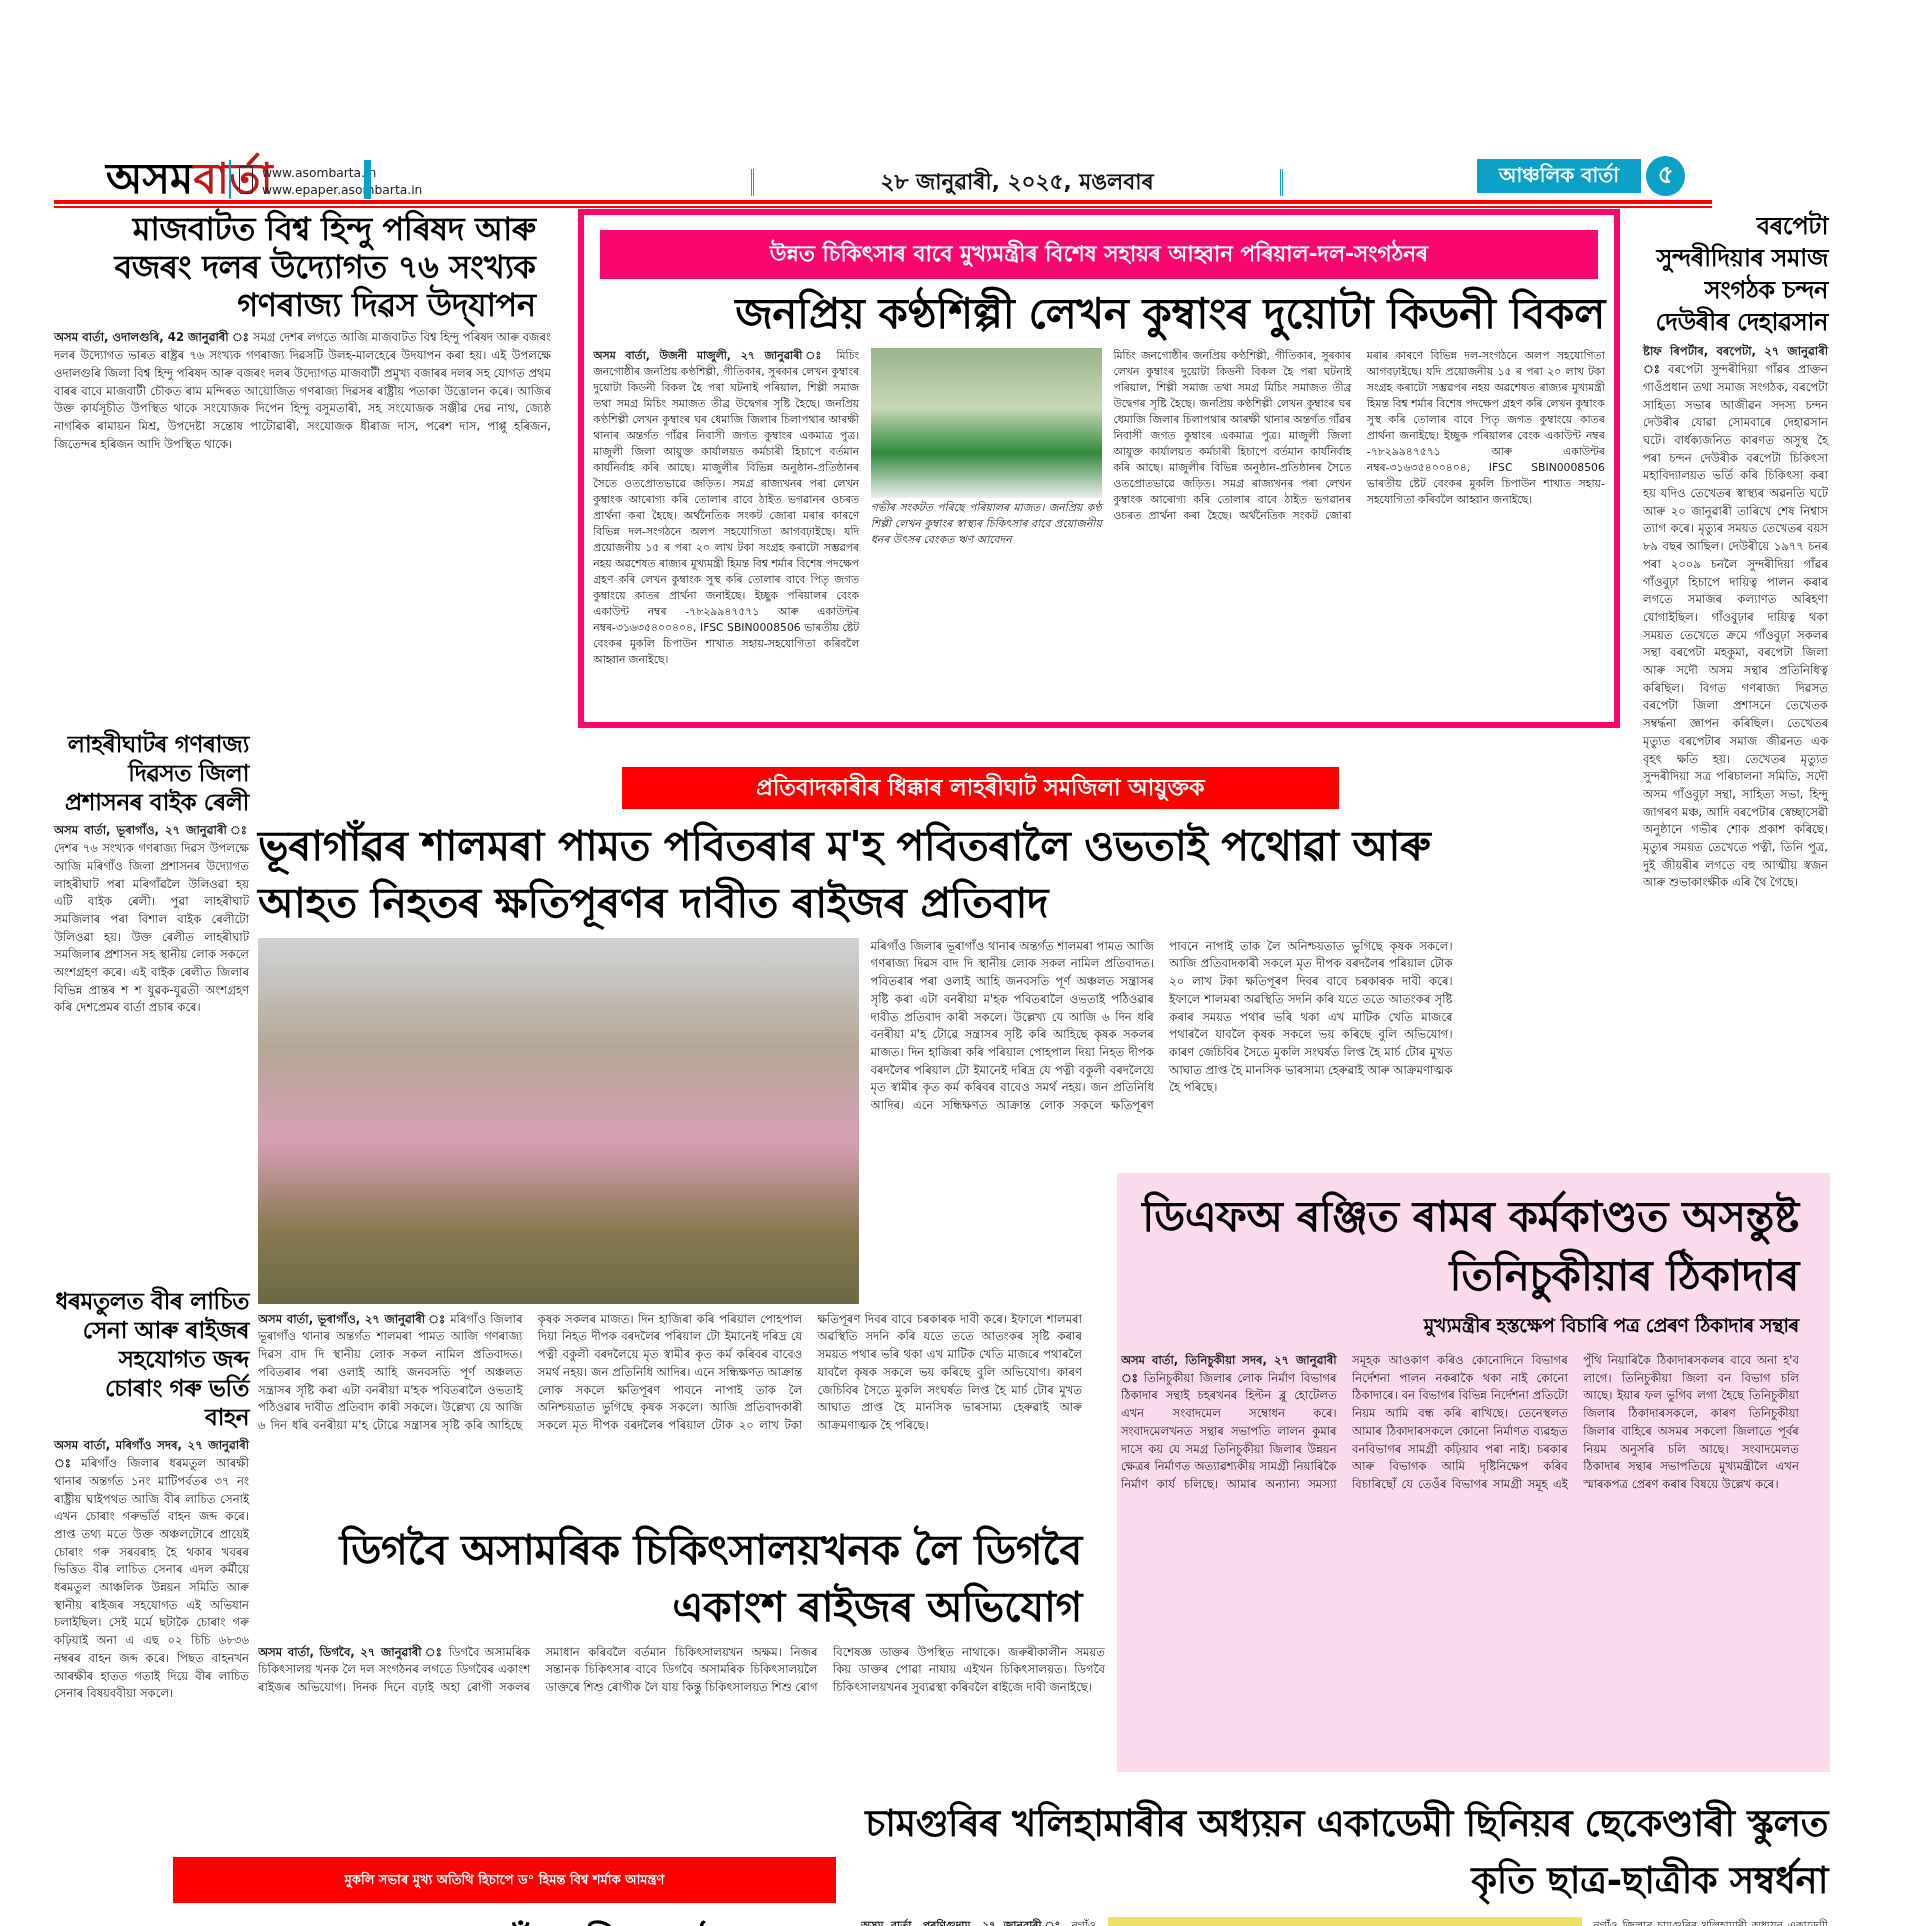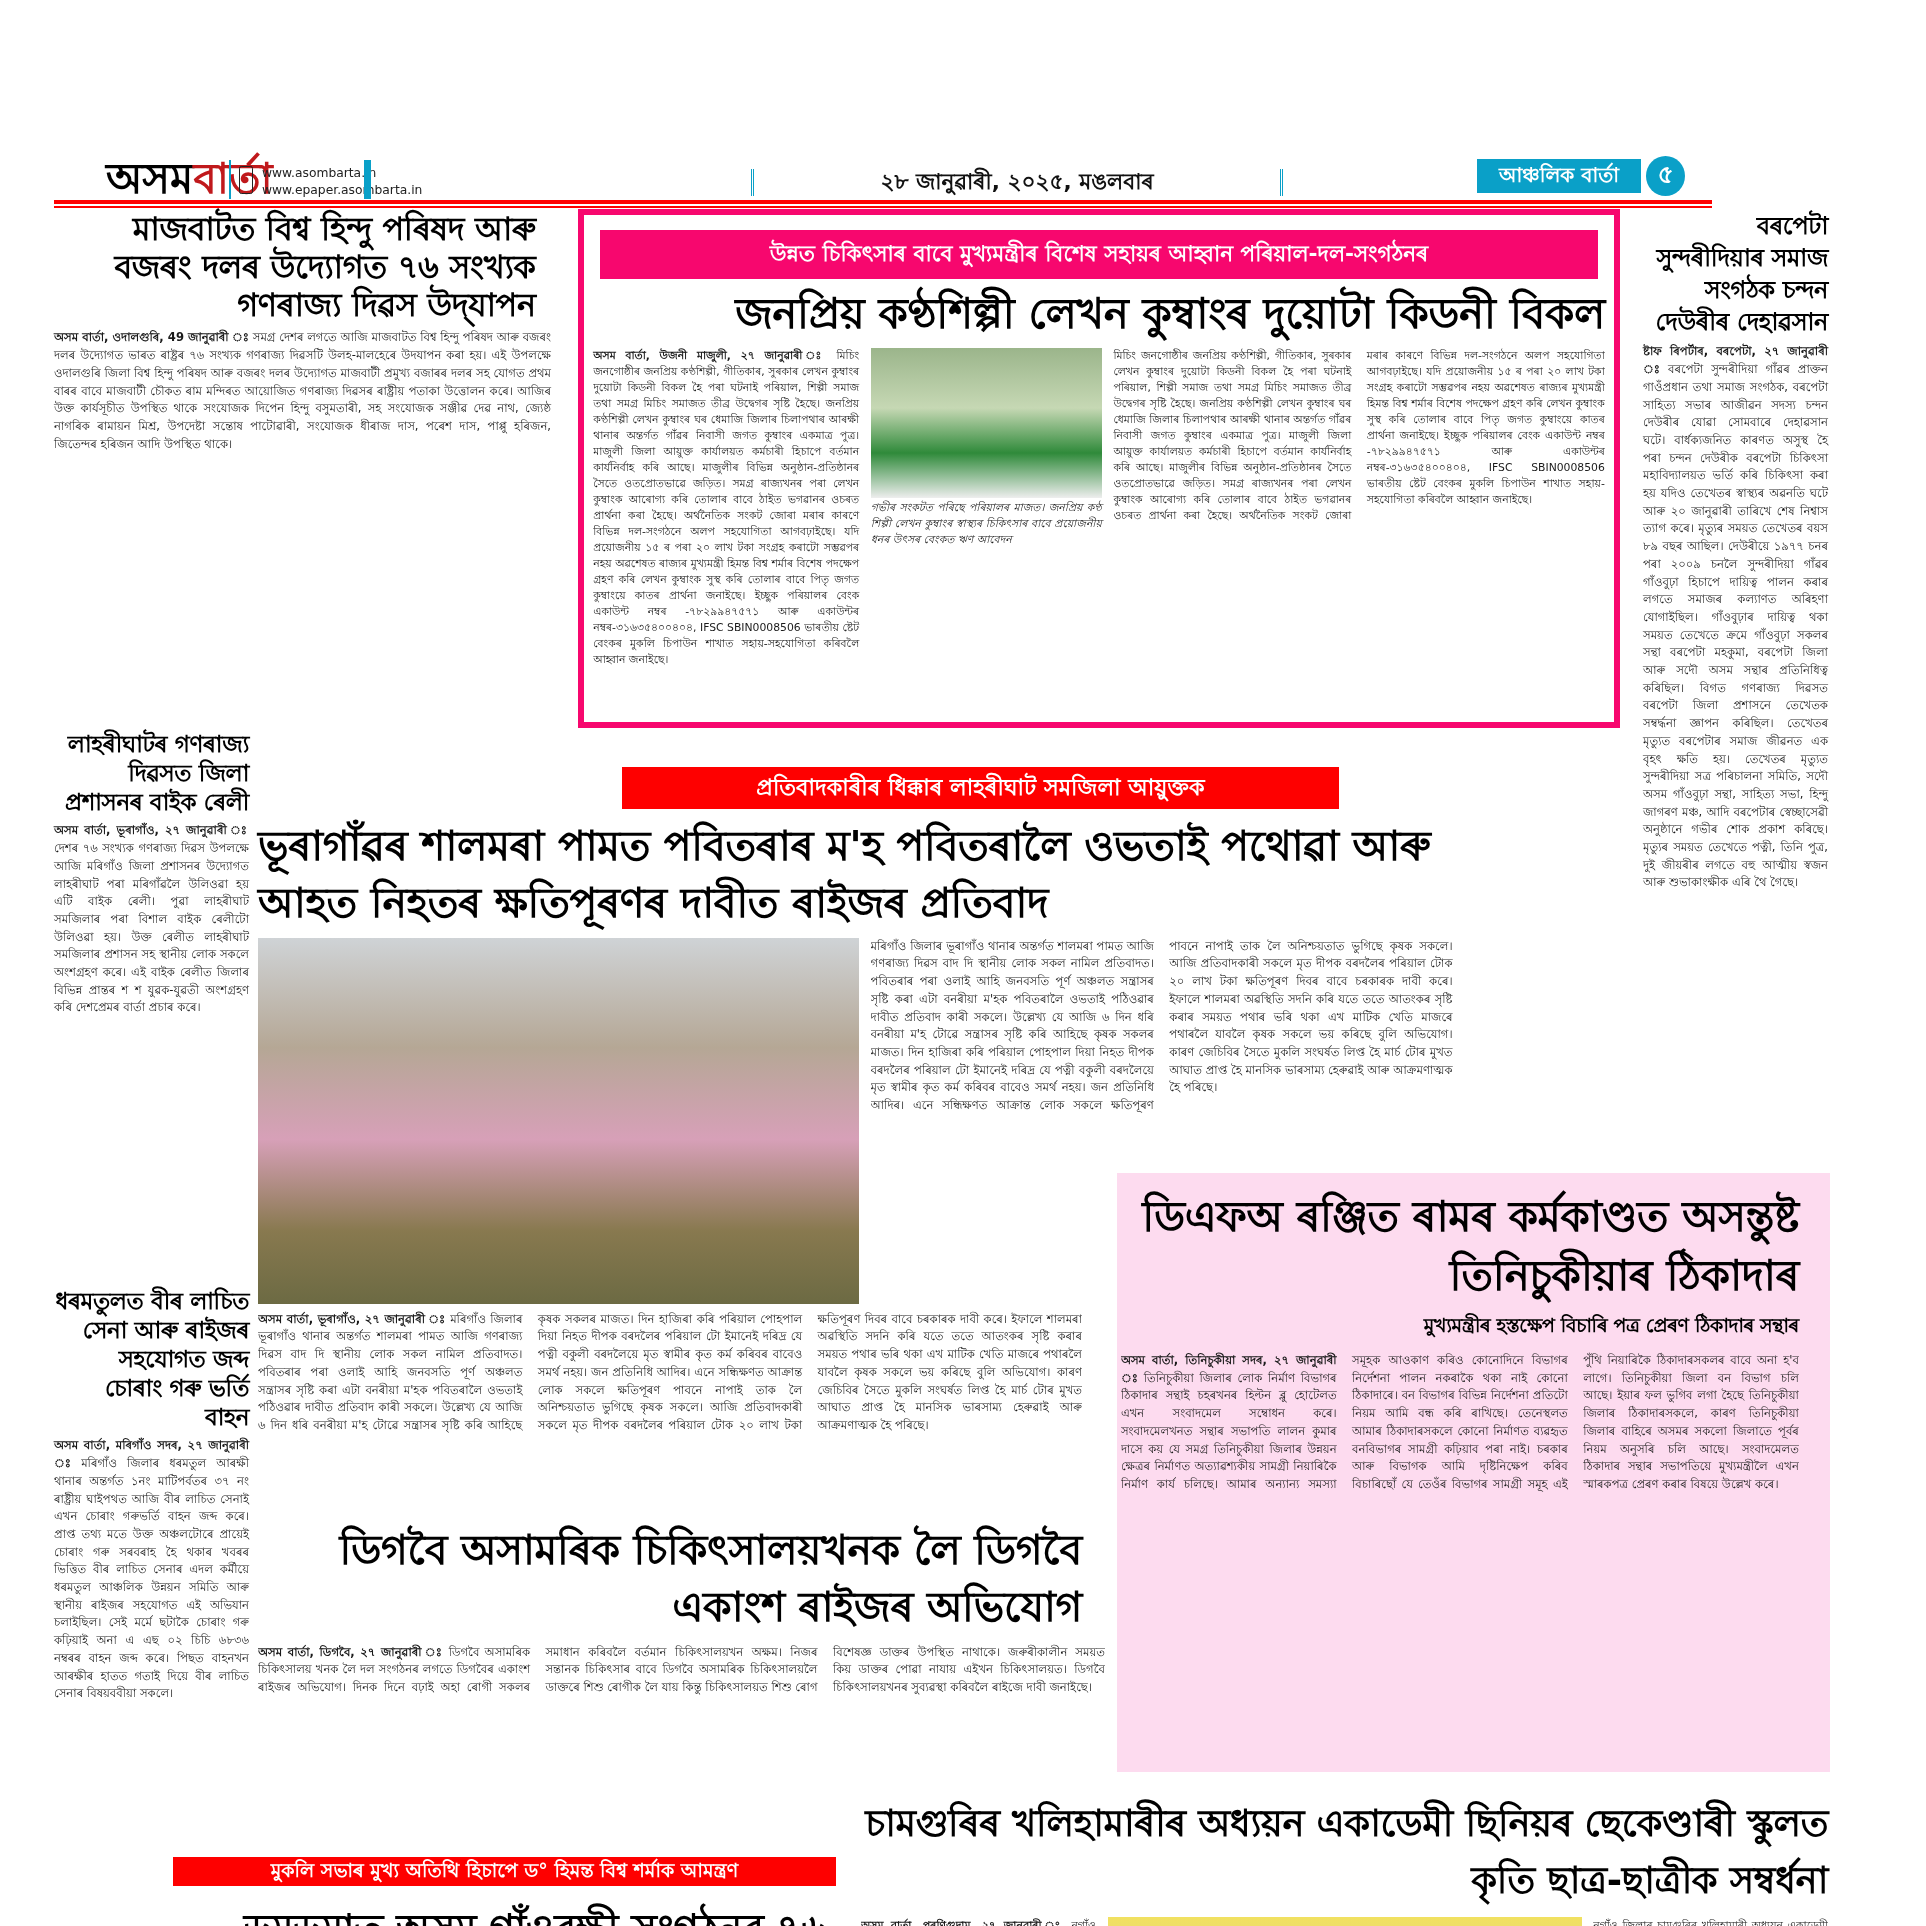--- a/index.html
+++ b/index.html
@@ -42,21 +42,21 @@
     <span>৫</span>
   </div>
 
   <div class="abs" style="left:54px;top:200px;width:1658px;height:3.9px;background:#ff0000;"></div>
   <div class="abs" style="left:54px;top:206px;width:1658px;height:1.5px;background:#ff0000;"></div>
 </header>
 
 <article class="abs" style="left:54px;top:210px;width:497px;">
   <h2 class="head" style="font-size:32px;line-height:38px;padding:0 15.4px;">মাজবাটত বিশ্ব হিন্দু পৰিষদ আৰু বজৰং দলৰ উদ্যোগত ৭৬ সংখ্যক গণৰাজ্য দিৱস উদ্‌যাপন</h2>
   <p class="text" style="margin-top:5.4px;">
-    <span class="byline">অসম বাৰ্তা, ওদালগুৰি, 49 জানুৱাৰী ঃ</span>
+    <span class="byline">অসম বাৰ্তা, ওদালগুৰি, 42 জানুৱাৰী ঃ</span>
     <span>সমগ্ৰ দেশৰ লগতে আজি মাজবাটত বিশ্ব হিন্দু পৰিষদ আৰু বজৰং দলৰ উদ্যোগত ভাৰত ৰাষ্ট্ৰৰ ৭৬ সংখ্যক গণৰাজ্য দিৱসটি উলহ-মালহেৰে উদযাপন কৰা হয়। এই উপলক্ষে ওদালগুৰি জিলা বিশ্ব হিন্দু পৰিষদ আৰু বজৰং দলৰ উদ্যোগত মাজবাটী প্ৰমুখ্য বজাৰৰ দলৰ সহ যোগত প্ৰথম বাৰৰ বাবে মাজবাটী চৌকত ৰাম মন্দিৰত আয়োজিত গণৰাজ্য দিৱসৰ ৰাষ্ট্ৰীয় পতাকা উত্তোলন কৰে। আজিৰ উক্ত কাৰ্যসূচীত উপস্থিত থাকে সংযোজক দিপেন হিন্দু বসুমতাৰী, সহ সংযোজক সঞ্জীৱ দেৱ নাথ, জ্যেষ্ঠ নাগৰিক ৰামায়ন মিশ্ৰ, উপদেষ্টা সন্তোষ পাটোৱাৰী, সংযোজক ধীৰাজ দাস, পৰেশ দাস, পাপ্পু হৰিজন, জিতেন্দৰ হৰিজন আদি উপস্থিত থাকে।</span>
   </p>
 </article>
 
 <article class="abs" style="left:54px;top:730px;width:195px;">
   <h2 class="head" style="font-size:23px;line-height:29px;">লাহৰীঘাটৰ গণৰাজ্য দিৱসত জিলা প্ৰশাসনৰ বাইক ৰেলী</h2>
   <p class="text" style="margin-top:5.4px;">
     <span class="byline">অসম বাৰ্তা, ভূৰাগাঁও, ২৭ জানুৱাৰী ঃ</span>
     <span>দেশৰ ৭৬ সংখ্যক গণৰাজ্য দিৱস উপলক্ষে আজি মৰিগাঁও জিলা প্ৰশাসনৰ উদ্যোগত লাহৰীঘাট পৰা মৰিগাঁৱলৈ উলিওৱা হয় এটি বাইক ৰেলী। পুৱা লাহৰীঘাট সমজিলাৰ পৰা বিশাল বাইক ৰেলীটো উলিওৱা হয়। উক্ত ৰেলীত লাহৰীঘাট সমজিলাৰ প্ৰশাসন সহ স্থানীয় লোক সকলে অংশগ্ৰহণ কৰে। এই বাইক ৰেলীত জিলাৰ বিভিন্ন প্ৰান্তৰ শ শ যুৱক-যুৱতী অংশগ্ৰহণ কৰি দেশপ্ৰেমৰ বাৰ্তা প্ৰচাৰ কৰে।</span>
   </p>
@@ -126,21 +126,21 @@
 
 <article class="abs" style="left:258px;top:1522px;width:847px;">
   <h1 class="head" style="font-size:41px;line-height:57px;padding:0 23px;">ডিগবৈ অসামৰিক চিকিৎসালয়খনক লৈ ডিগবৈ একাংশ ৰাইজৰ অভিযোগ</h1>
   <div class="text cols3" style="margin-top:7.7px;height:173px;overflow:hidden;">
     <span class="byline">অসম বাৰ্তা, ডিগবৈ, ২৭ জানুৱাৰী ঃ</span>
     <span>ডিগবৈ অসামৰিক চিকিৎসালয় খনক লৈ দল সংগঠনৰ লগতে ডিগবৈৰ একাংশ ৰাইজৰ অভিযোগ। দিনক দিনে বঢ়াই অহা ৰোগী সকলৰ সমাধান কৰিবলৈ বৰ্তমান চিকিৎসালয়খন অক্ষম। নিজৰ সন্তানক চিকিৎসাৰ বাবে ডিগবৈ অসামৰিক চিকিৎসালয়লৈ ডাক্তৰে শিশু ৰোগীক লৈ যায় কিন্তু চিকিৎসালয়ত শিশু ৰোগ বিশেষজ্ঞ ডাক্তৰ উপস্থিত নাথাকে। জৰুৰীকালীন সময়ত কিয় ডাক্তৰ পোৱা নাযায় এইখন চিকিৎসালয়ত। ডিগবৈ চিকিৎসালয়খনৰ সুব্যৱস্থা কৰিবলৈ ৰাইজে দাবী জনাইছে।</span>
   </div>
 </article>
 
 <article class="abs" style="left:54px;top:1857px;width:788px;">
-  <div class="banner-red" style="margin-left:119px;width:663px;height:29px;font-size:19px;">
+  <div class="banner-red" style="margin-left:119px;width:663px;height:46px;font-size:13px;">
     <span>মুকলি সভাৰ মুখ্য অতিথি হিচাপে ড° হিমন্ত বিশ্ব শৰ্মাক আমন্ত্ৰণ</span>
   </div>
   <h1 class="head" style="font-size:39px;line-height:57px;margin-top:14px;padding:0 15.4px 0 123px;">ডুমডুমাত অসম গাঁওৰক্ষী সংগঠনৰ ৭৬ সংখ্যক কেন্দ্ৰীয় প্ৰতিষ্ঠা দিৱস</h1>
 
 </article>
 
 <article class="abs" style="left:861px;top:1795px;width:967px;">
   <h1 class="head" style="font-size:37px;line-height:57px;">চামগুৰিৰ খলিহামাৰীৰ অধ্যয়ন একাডেমী ছিনিয়ৰ ছেকেণ্ডাৰী স্কুলত কৃতি ছাত্ৰ-ছাত্ৰীক সম্বৰ্ধনা</h1>
   <div style="display:flex;gap:11.6px;margin-top:7.7px;">
     <div class="text" style="width:235px;height:443px;overflow:hidden;font-size:10.8px;line-height:17.3px;">

